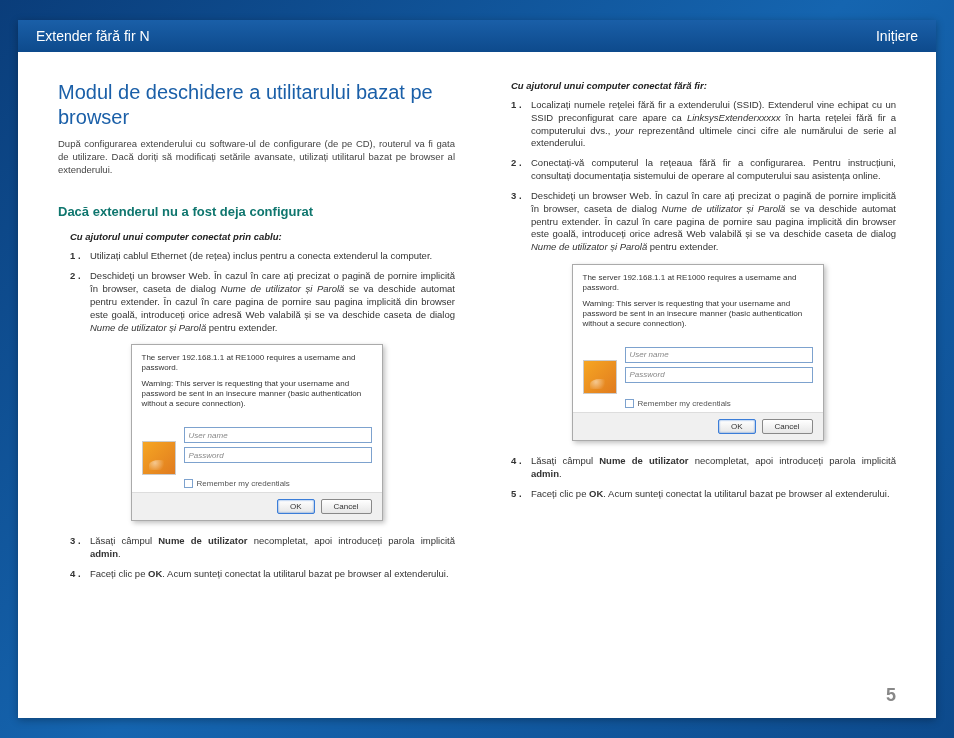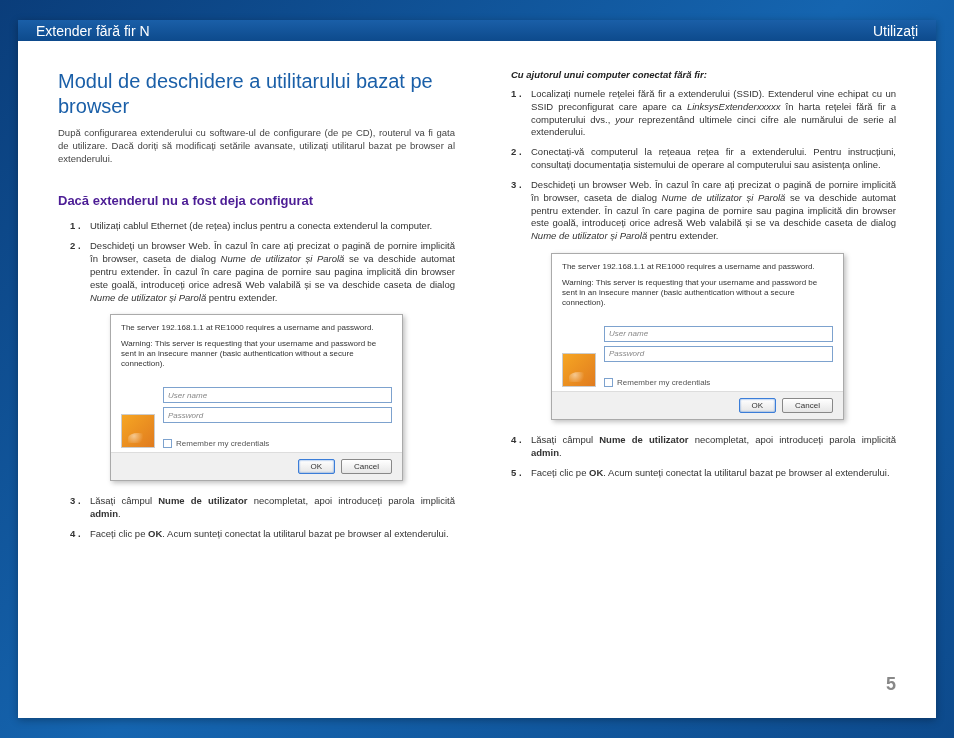--- a/index.html
+++ b/index.html
@@ -13,21 +13,21 @@
   }
   .page {
     background: #fff;
     width: 100%;
     height: 100%;
     position: relative;
     box-shadow: 0 2px 8px rgba(0,0,0,0.3);
   }
   .header-bar {
     background: linear-gradient(180deg, #1a5fa8 0%, #0d4a8c 100%);
-    height: 21px;
+    height: 32px;
     display: flex;
     justify-content: space-between;
     align-items: center;
     padding: 0 18px;
     color: #fff;
     font-size: 14px;
     font-weight: 300;
   }
   .content {
     display: flex;
@@ -46,21 +46,21 @@
     line-height: 1.25;
   }
   .intro {
     font-size: 9.5px;
     color: #444;
     text-align: justify;
     margin-bottom: 28px;
     line-height: 1.35;
   }
   h2 {
-    color: #4c1d95;
+    color: #0f766e;
     font-size: 13px;
     font-weight: 600;
     margin-bottom: 12px;
   }
   .sub {
     font-size: 9.5px;
     font-weight: 700;
     margin: 0 0 8px 12px;
     color: #222;
     font-style: italic;
@@ -76,30 +76,30 @@
     font-size: 9.5px;
     line-height: 1.35;
     text-align: justify;
   }
   ol li .num { font-weight: 700; flex-shrink: 0; min-width: 14px; }
   ol li .txt { flex: 1; }
   .b { font-weight: 700; }
   .it { font-style: italic; margin-top: 15px; }
   .dlg-wrap { display:flex; justify-content:center; margin: 10px 0 14px 0; }
   .dialog {
-    width: 293px;
+    width: 252px;
     border: 1px solid #aaa;
     background: #fff;
     box-shadow: 2px 2px 5px rgba(0,0,0,0.25);
     font-size: 8px;
     color: #333;
   }
   .dlg-top { padding: 8px 10px 6px 10px; }
   .dlg-msg { margin-bottom: 6px; line-height: 1.25; }
-  .dlg-cred { display:flex; gap:8px; padding: 6px 10px 4px 10px; align-items:flex-end; }
+  .dlg-cred { display:flex; gap:8px; padding: 6px 10px 4px 10px; align-items:center; }
   .dlg-icon {
     width: 34px; height: 34px;
     background: linear-gradient(135deg, #f6a623 0%, #e07b1f 100%);
     border: 1px solid #ccc;
     flex-shrink: 0;
     position: relative;
   }
   .dlg-icon::after {
     content: "";
     position: absolute;
@@ -146,29 +146,30 @@
     font-size: 18px;
     font-weight: 600;
   }
 </style>
 </head>
 <body>
 
 <div class="page">
   <div class="header-bar">
     <span>Extender fără fir N</span>
-    <span>Utilizați</span>
+    <span>Inițiere</span>
   </div>
 
   <div class="content">
 
     <div class="col">
       <h1>Modul de deschidere a utilitarului bazat pe browser</h1>
       <p class="intro">După configurarea extenderului cu software-ul de configurare (de pe CD), routerul va fi gata de utilizare. Dacă doriți să modificați setările avansate, utilizați utilitarul bazat pe browser al extenderului.</p>
       <h2>Dacă extenderul nu a fost deja configurat</h2>
+      <p class="sub">Cu ajutorul unui computer conectat prin cablu:</p>
 
       <ol id="cable-steps">
           <li>
             <span class="num">1 .</span>
             <span class="txt">Utilizați cablul Ethernet (de rețea) inclus pentru a conecta extenderul la computer.</span>
           </li>
           <li>
             <span class="num">2 .</span>
             <span class="txt">Deschideți un browser Web. În cazul în care ați precizat o pagină de pornire implicită în browser, caseta de dialog <span class="it">Nume de utilizator și Parolă</span> se va deschide automat pentru extender. În cazul în care pagina de pornire sau pagina implicită din browser este goală, introduceți orice adresă Web valabilă și se va deschide caseta de dialog <span class="it">Nume de utilizator și Parolă</span> pentru extender.</span>
           </li>
@@ -212,21 +213,21 @@
 
     <div class="col">
       <p class="sub">Cu ajutorul unui computer conectat fără fir:</p>
       <ol id="wireless-steps">
           <li>
             <span class="num">1 .</span>
             <span class="txt">Localizați numele rețelei fără fir a extenderului (SSID). Extenderul vine echipat cu un SSID preconfigurat care apare ca <span class="it">LinksysExtenderxxxxx</span> în harta rețelei fără fir a computerului dvs., <span class="it">your</span> reprezentând ultimele cinci cifre ale numărului de serie al extenderului.</span>
           </li>
           <li>
             <span class="num">2 .</span>
-            <span class="txt">Conectați-vă computerul la rețeaua rețea fir a extenderului. Pentru instrucțiuni, consultați documentația sistemului de operare al computerului sau asistența online.</span>
+            <span class="txt">Conectați-vă computerul la rețeaua fără fir a configurarea. Pentru instrucțiuni, consultați documentația sistemului de operare al computerului sau asistența online.</span>
           </li>
           <li>
             <span class="num">3 .</span>
             <span class="txt">Deschideți un browser Web. În cazul în care ați precizat o pagină de pornire implicită în browser, caseta de dialog <span class="it">Nume de utilizator și Parolă</span> se va deschide automat pentru extender. În cazul în care pagina de pornire sau pagina implicită din browser este goală, introduceți orice adresă Web valabilă și se va deschide caseta de dialog <span class="it">Nume de utilizator și Parolă</span> pentru extender.</span>
           </li>
         </ol>
 
       <div class="dlg-wrap">
         <div class="dialog">
           <div class="dlg-top">

